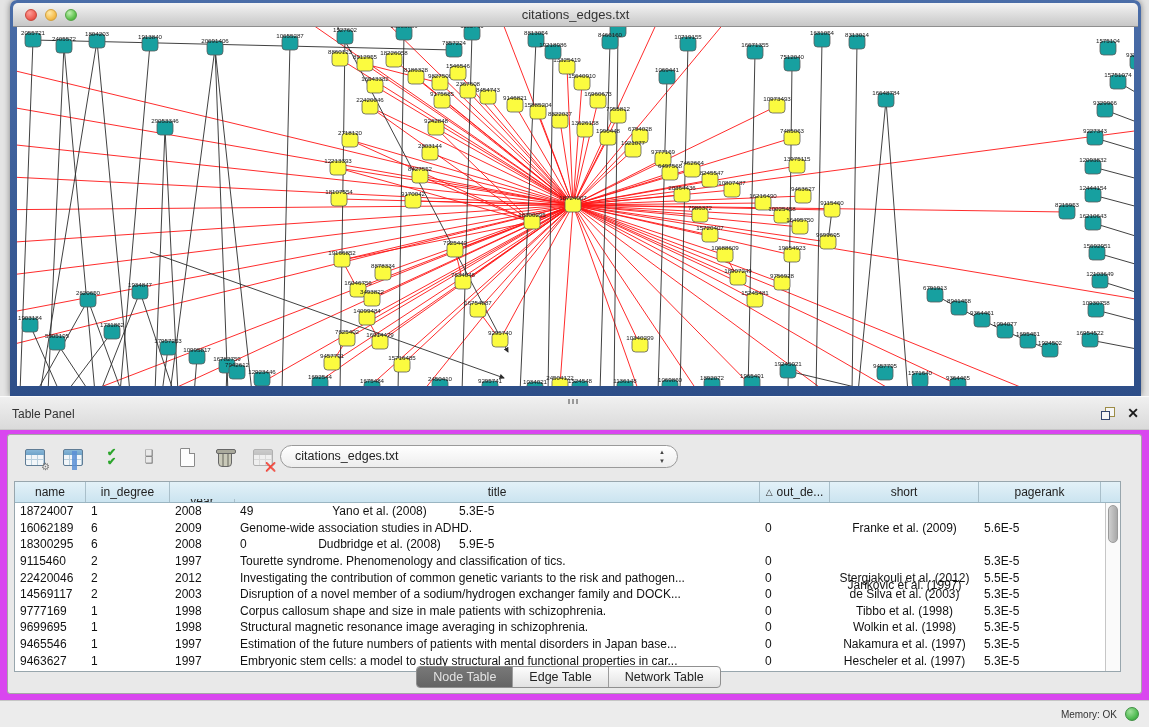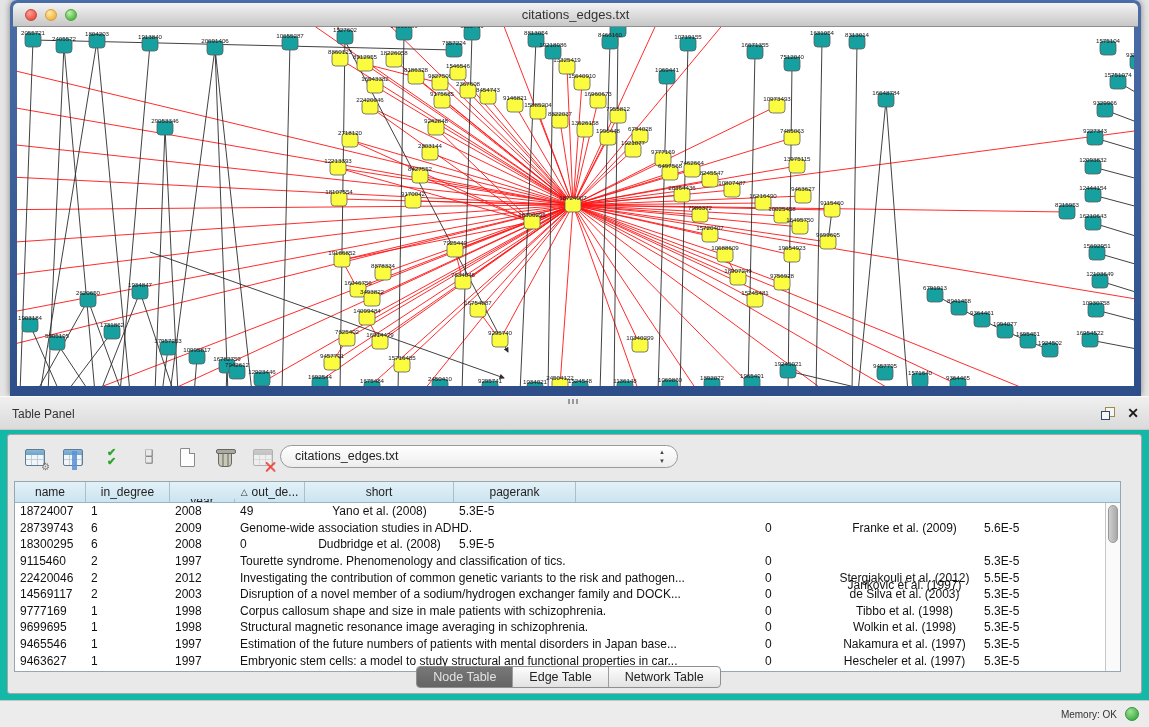--- a/index.html
+++ b/index.html
@@ -19,21 +19,21 @@
   .light.yellow{ background:radial-gradient(circle at 35% 30%, #ffe9a8,#f6bf51 60%,#dd9f2e); border:1px solid #d3a03c; }
   .light.green { background:radial-gradient(circle at 35% 30%, #c1f0b2,#63c452 60%,#3e9e32); border:1px solid #53a345; }
   .win-title { position:absolute; left:0; right:0; top:4px; text-align:center;
     font-size:13px; color:#333; }
   .net-canvas-wrap { position:absolute; left:7px; right:7px; top:27px; bottom:10px;
     background:#fff; overflow:hidden; }
   .net-canvas-wrap svg { width:100%; height:100%; display:block; }
 
   
   #table-panel { position:absolute; left:0; top:396px; width:1149px; height:304px;
-    background:#14b8a6; }
+    background:#d946ef; }
   .panel-header { position:absolute; left:0; right:0; top:0; height:34px;
     background:linear-gradient(#f0f0f0,#dadada); border-top:1px solid #fbfbfb;
     border-bottom:1px solid #c6c6c6; }
   .panel-title { position:absolute; left:12px; top:10px; font-size:12px; color:#333; }
   .drag-dots { position:absolute; left:568px; top:2px; width:12px; height:5px;
     background:repeating-linear-gradient(90deg,#9a9a9a 0 2px,transparent 2px 4px); }
   .float-btn { position:absolute; right:34px; top:10px; width:14px; height:13px; }
   .float-btn::before { content:""; position:absolute; right:0; top:0; width:8px; height:8px;
     border:1.5px solid #9c8c46; background:#f5f5f5; }
   .float-btn::after  { content:""; position:absolute; left:0; bottom:0; width:7px; height:7px;
@@ -616,20 +616,23 @@
       <div class="thead">
           <div class="th" style="width: 71px;">
             <span>name</span>
           </div>
           <div class="th" style="width: 84px;">
             <span>in_degree</span>
           </div>
           <div class="th" style="width: 65px; margin-top: 17px;">
             <span>year</span>
           </div>
+          <div class="th" style="width: 525px;">
+            <span>title</span>
+          </div>
           <div class="th" style="width: 70px;">
             <span class="sort">△</span>
             <span>out_de...</span>
           </div>
           <div class="th" style="width: 149px;">
             <span>short</span>
           </div>
           <div class="th" style="width: 122px;">
             <span>pagerank</span>
           </div>
@@ -637,21 +640,21 @@
       <div class="tbody">
           <div class="tr">
             <div class="td" style="width: 71px; text-align: left;">18724007</div>
             <div class="td" style="width: 84px; text-align: left;">1</div>
             <div class="td" style="width: 65px; text-align: left;">2008</div>
             <div class="td" style="width: 70px; text-align: left;">49</div>
             <div class="td" style="width: 149px; text-align: center;">Yano et al. (2008)</div>
             <div class="td" style="width: 122px; text-align: left;">5.3E-5</div>
           </div>
           <div class="tr">
-            <div class="td" style="width: 71px; text-align: left;">28739743</div>
+            <div class="td" style="width: 71px; text-align: left;">16062189</div>
             <div class="td" style="width: 84px; text-align: left;">6</div>
             <div class="td" style="width: 65px; text-align: left;">2009</div>
             <div class="td" style="width: 525px; text-align: left;">Genome-wide association studies in ADHD.</div>
             <div class="td" style="width: 70px; text-align: left;">0</div>
             <div class="td" style="width: 149px; text-align: center;">Franke et al. (2009)</div>
             <div class="td" style="width: 122px; text-align: left;">5.6E-5</div>
           </div>
           <div class="tr">
             <div class="td" style="width: 71px; text-align: left;">18300295</div>
             <div class="td" style="width: 84px; text-align: left;">6</div>

